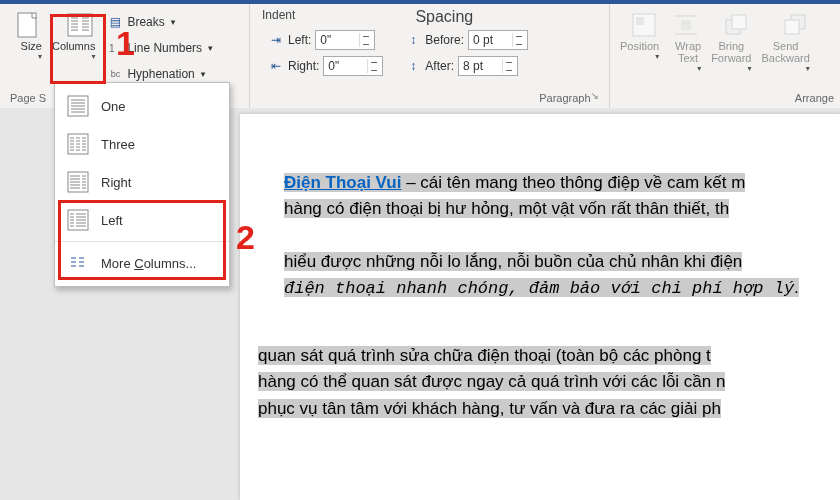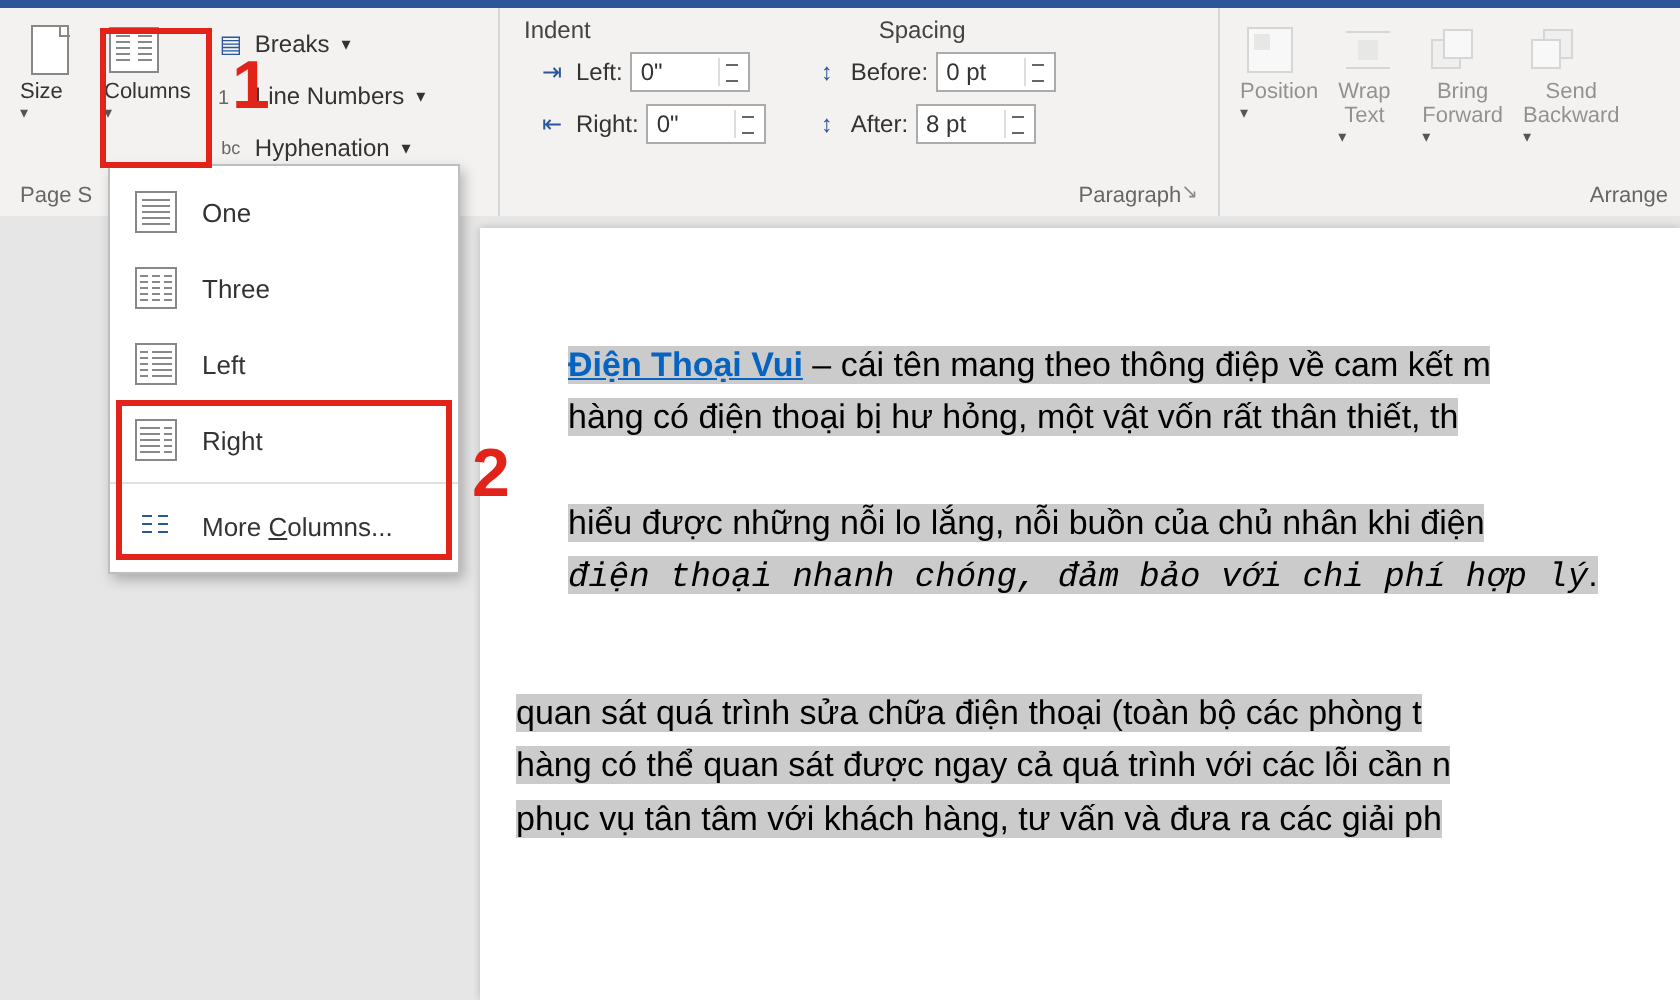--- a/index.html
+++ b/index.html
@@ -3,21 +3,21 @@
 <meta charset="utf-8">
 <style>
 * { margin: 0; padding: 0; box-sizing: border-box; font-family: "Segoe UI", Tahoma, sans-serif; }
 body { background: #fff; width: 840px; height: 500px; overflow: hidden; position: relative; }
 
 .ribbon { background: #f3f2f1; height: 108px; border-top: 4px solid #2b579a; display: flex; position: relative; }
 .ribbon-section { border-right: 1px solid #d6d6d6; padding: 4px 6px 2px; display: flex; flex-direction: column; justify-content: space-between; }
 .ribbon-label { font-size: 11px; color: #666; text-align: right; padding: 2px 0; }
 .ribbon-body { display: flex; gap: 2px; flex: 1; }
 
-.vbtn { display: flex; flex-direction: column; align-items: flex-start; padding: 2px 4px; cursor: pointer; min-width: 40px; }
+.vbtn { display: flex; flex-direction: column; align-items: flex-end; padding: 2px 4px; cursor: pointer; min-width: 40px; }
 .vbtn .ic { width: 30px; height: 30px; display: flex; align-items: center; justify-content: center; color: #555; }
 .vbtn .lbl { font-size: 11px; color: #333; text-align: center; line-height: 1.1; }
 .vbtn .chev { font-size: 8px; color: #555; }
 .vbtn.disabled .ic, .vbtn.disabled .lbl { opacity: .5; }
 
 .hrow { display: flex; align-items: center; gap: 4px; font-size: 12px; color: #333; height: 24px; }
 .hrow .ic { width: 16px; height: 16px; display: flex; align-items: center; justify-content: center; color: #2b579a; }
 .spin { width: 60px; height: 20px; border: 1px solid #ababab; background: #fff; display: flex; align-items: center; padding: 0 4px; font-size: 12px; position: relative; }
 .spin::after { content: ""; position: absolute; right: 2px; top: 2px; width: 12px; height: 14px; background: linear-gradient(#666,#666) center 3px/6px 1px no-repeat, linear-gradient(#666,#666) center 11px/6px 1px no-repeat; border-left: 1px solid #ddd; }
 .col2 { display: flex; flex-direction: column; gap: 2px; padding: 2px 6px; }
@@ -103,23 +103,23 @@
           <span class="ic" style="font-size:9px;color:#666">bc</span>
           <span>Hyphenation</span>
             <span style="font-size:9px;padding-left:2px">▾</span>
         </div>
       </div>
     </div>
     <div class="ribbon-label" style="text-align:left;padding-left:4px">Page S</div>
   </div>
 
   <div class="ribbon-section" style="width:360px">
-    <div style="display:flex;gap:24px;padding:0 6px">
+    <div style="display:flex;padding:0 6px">
       <span style="font-size:12px;color:#444">Indent</span>
-      <span style="font-size:12px;color:#444;margin-left:120px">Spacing</span>
+      <span style="font-size:16px;color:#444;margin-left:120px">Spacing</span>
     </div>
     <div class="ribbon-body" style="gap:10px;padding:0 6px">
       <div class="col2">
         <div class="hrow">
           <span class="ic">⇥</span>
           <span>Left:</span>
           <div class="spin">
               <span>0"</span>
             </div>
         </div>
@@ -241,51 +241,51 @@
             <line x1="15" y1="14" x2="19" y2="14"></line>
             <line x1="15" y1="17" x2="19" y2="17"></line>
           </g>
         </svg></span>
     <span>Three</span>
   </div>
   <div class="dd-item">
     <span class="dd-icon"><svg class="colsvg" width="22" height="22">
           <rect x="1" y="1" width="20" height="20"></rect>
           <g>
+            <line x1="3" y1="5" x2="13" y2="5"></line>
+            <line x1="3" y1="8" x2="13" y2="8"></line>
+            <line x1="3" y1="11" x2="13" y2="11"></line>
+            <line x1="3" y1="14" x2="13" y2="14"></line>
+            <line x1="3" y1="17" x2="13" y2="17"></line>
+            <line x1="15" y1="5" x2="19" y2="5"></line>
+            <line x1="15" y1="8" x2="19" y2="8"></line>
+            <line x1="15" y1="11" x2="19" y2="11"></line>
+            <line x1="15" y1="14" x2="19" y2="14"></line>
+            <line x1="15" y1="17" x2="19" y2="17"></line>
+          </g>
+        </svg></span>
+    <span>Right</span>
+  </div>
+  <div class="dd-item">
+    <span class="dd-icon"><svg class="colsvg" width="22" height="22">
+          <rect x="1" y="1" width="20" height="20"></rect>
+          <g>
             <line x1="3" y1="5" x2="7" y2="5"></line>
             <line x1="3" y1="8" x2="7" y2="8"></line>
             <line x1="3" y1="11" x2="7" y2="11"></line>
             <line x1="3" y1="14" x2="7" y2="14"></line>
             <line x1="3" y1="17" x2="7" y2="17"></line>
             <line x1="9" y1="5" x2="19" y2="5"></line>
             <line x1="9" y1="8" x2="19" y2="8"></line>
             <line x1="9" y1="11" x2="19" y2="11"></line>
             <line x1="9" y1="14" x2="19" y2="14"></line>
             <line x1="9" y1="17" x2="19" y2="17"></line>
           </g>
         </svg></span>
     <span>Left</span>
-  </div>
-  <div class="dd-item">
-    <span class="dd-icon"><svg class="colsvg" width="22" height="22">
-          <rect x="1" y="1" width="20" height="20"></rect>
-          <g>
-            <line x1="3" y1="5" x2="13" y2="5"></line>
-            <line x1="3" y1="8" x2="13" y2="8"></line>
-            <line x1="3" y1="11" x2="13" y2="11"></line>
-            <line x1="3" y1="14" x2="13" y2="14"></line>
-            <line x1="3" y1="17" x2="13" y2="17"></line>
-            <line x1="15" y1="5" x2="19" y2="5"></line>
-            <line x1="15" y1="8" x2="19" y2="8"></line>
-            <line x1="15" y1="11" x2="19" y2="11"></line>
-            <line x1="15" y1="14" x2="19" y2="14"></line>
-            <line x1="15" y1="17" x2="19" y2="17"></line>
-          </g>
-        </svg></span>
-    <span>Right</span>
   </div>
   <div class="dd-sep"></div>
   <div class="dd-item more">
     <span class="dd-icon"><svg width="22" height="22">
           <g stroke="#2b579a" fill="none">
             <line x1="4" y1="6" x2="9" y2="6"></line>
             <line x1="4" y1="10" x2="9" y2="10"></line>
             <line x1="4" y1="14" x2="9" y2="14"></line>
             <line x1="12" y1="6" x2="17" y2="6"></line>
             <line x1="12" y1="10" x2="17" y2="10"></line>

